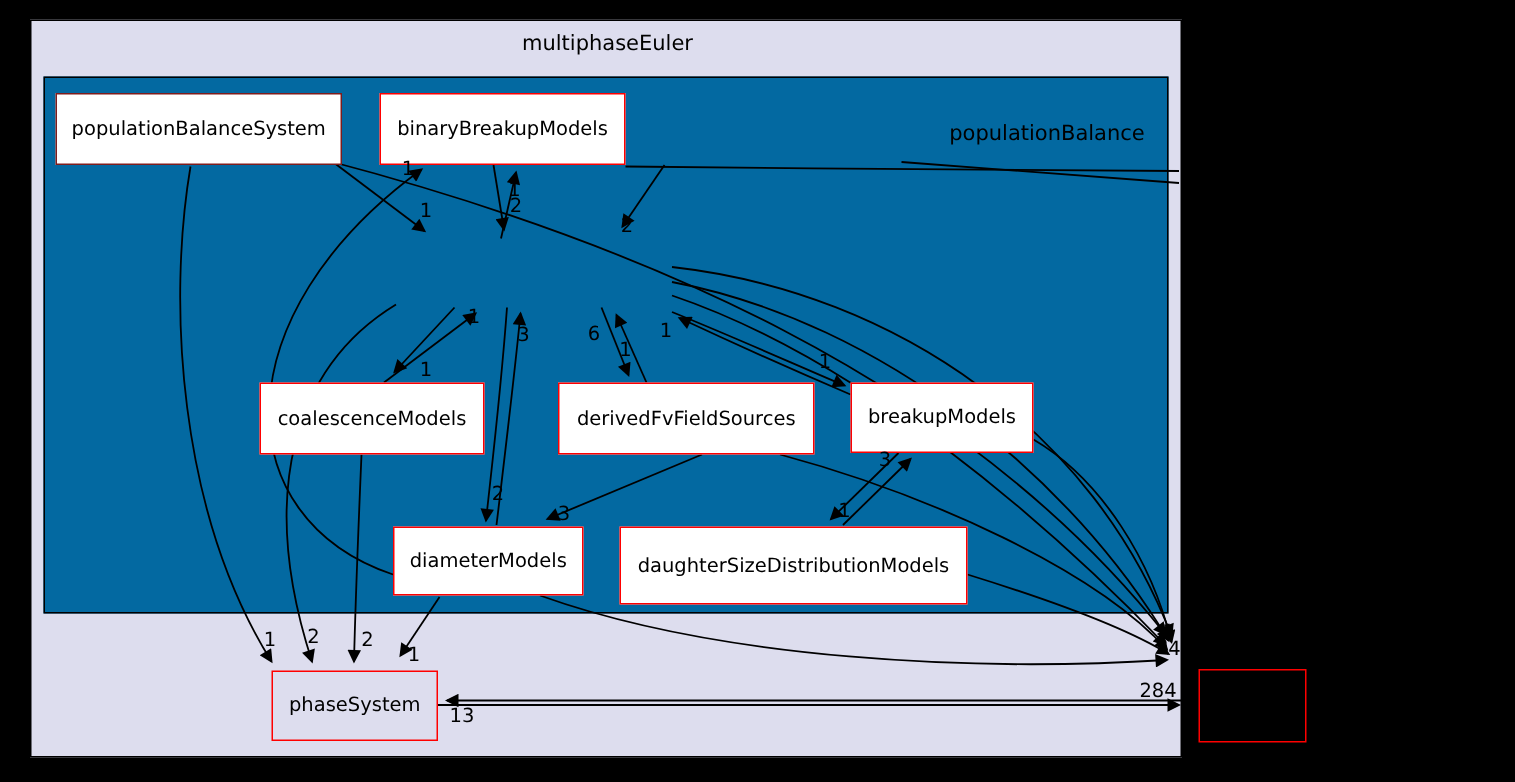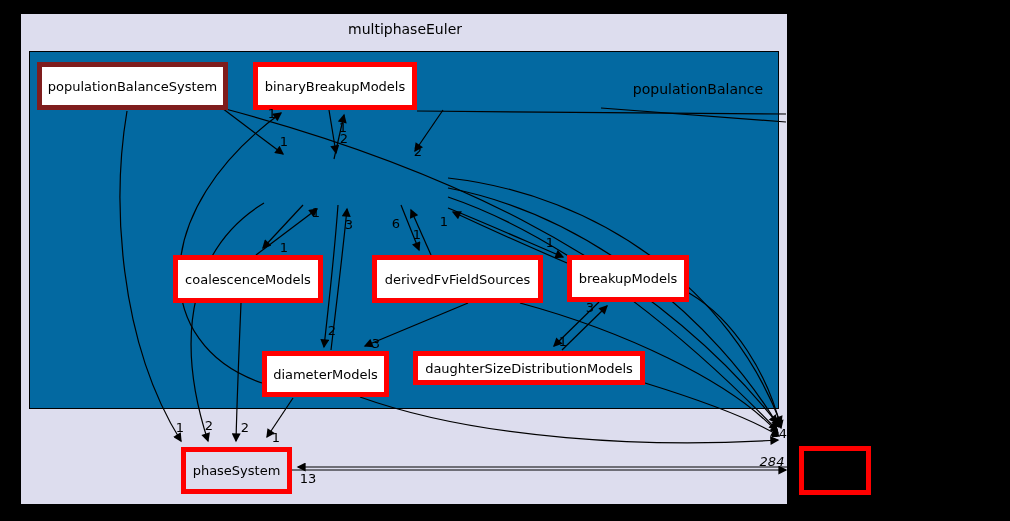--- a/index.html
+++ b/index.html
@@ -4,21 +4,21 @@
 <style>
   html,body{margin:0;padding:0;background:#000;}
   #canvas{position:relative;width:1010px;height:521px;background:#000;overflow:hidden;
           font-family:"DejaVu Sans","Liberation Sans",sans-serif;}
   .cluster{position:absolute;border:1px solid #000;box-sizing:border-box;}
   #outer-cluster{left:20px;top:13px;width:768px;height:492px;background:#ddddee;}
   #inner-cluster{left:8px;top:37px;width:750px;height:358px;background:#0369a1;}
   .cluster-title{position:absolute;color:#000;font-size:14px;white-space:nowrap;
                  transform:translate(-50%,0);}
   #edges{position:absolute;left:0;top:0;z-index:3;}
-  .node{position:absolute;box-sizing:border-box;background:#fff;border:5px solid #7f1d1d;
+  .node{position:absolute;box-sizing:border-box;background:#fff;border:1px solid #7f1d1d;
         display:flex;align-items:center;justify-content:center;font-size:13px;color:#000;
         white-space:nowrap;z-index:4;}
   .node.red{border-color:#ff0000;}
   .node.transparent{background:transparent;}
   .elabel{position:absolute;z-index:5;font-size:13px;color:#000;white-space:nowrap;
           transform:translate(-50%,-50%);line-height:1;}
 </style>
 </head>
 <body>
 
@@ -83,30 +83,30 @@
       <path d="M360,397 C480,440 650,448 778,440" marker-end="url(#arr)"></path>
     </g>
   </svg>
 
   <div class="node" style="left:37px;top:62px;width:191px;height:48px;">populationBalanceSystem</div>
   <div class="node red" style="left:253px;top:62px;width:164px;height:48px;">binaryBreakupModels</div>
   <div class="node red" style="left:173px;top:255px;width:150px;height:48px;">coalescenceModels</div>
   <div class="node red" style="left:372px;top:255px;width:171px;height:48px;">derivedFvFieldSources</div>
   <div class="node red" style="left:567px;top:255px;width:122px;height:47px;">breakupModels</div>
   <div class="node red" style="left:262px;top:351px;width:127px;height:46px;">diameterModels</div>
-  <div class="node red" style="left:413px;top:351px;width:232px;height:34px;">daughterSizeDistributionModels</div>
+  <div class="node red" style="left:413px;top:351px;width:232px;height:52px;">daughterSizeDistributionModels</div>
   <div class="node red transparent" style="left:181px;top:447px;width:111px;height:47px;">phaseSystem</div>
   <div class="node red transparent" style="left:799px;top:446px;width:72px;height:49px;"></div>
 
   <span class="elabel" style="left:180px;top:427px;">1</span>
   <span class="elabel" style="left:209px;top:425px;">2</span>
   <span class="elabel" style="left:245px;top:427px;">2</span>
   <span class="elabel" style="left:276px;top:437px;">1</span>
   <span class="elabel" style="left:308px;top:478px;">13</span>
-  <span class="elabel" style="left:772px;top:461px;font-style:italic;">284</span>
+  <span class="elabel" style="left:772px;top:461px;">284</span>
   <span class="elabel" style="left:284px;top:141px;">1</span>
   <span class="elabel" style="left:418px;top:151px;">2</span>
   <span class="elabel" style="left:343px;top:127px;">1</span>
   <span class="elabel" style="left:344px;top:138px;">2</span>
   <span class="elabel" style="left:272px;top:113px;">1</span>
   <span class="elabel" style="left:316px;top:212px;">1</span>
   <span class="elabel" style="left:284px;top:247px;">1</span>
   <span class="elabel" style="left:332px;top:330px;">2</span>
   <span class="elabel" style="left:349px;top:224px;">3</span>
   <span class="elabel" style="left:417px;top:234px;">1</span>

